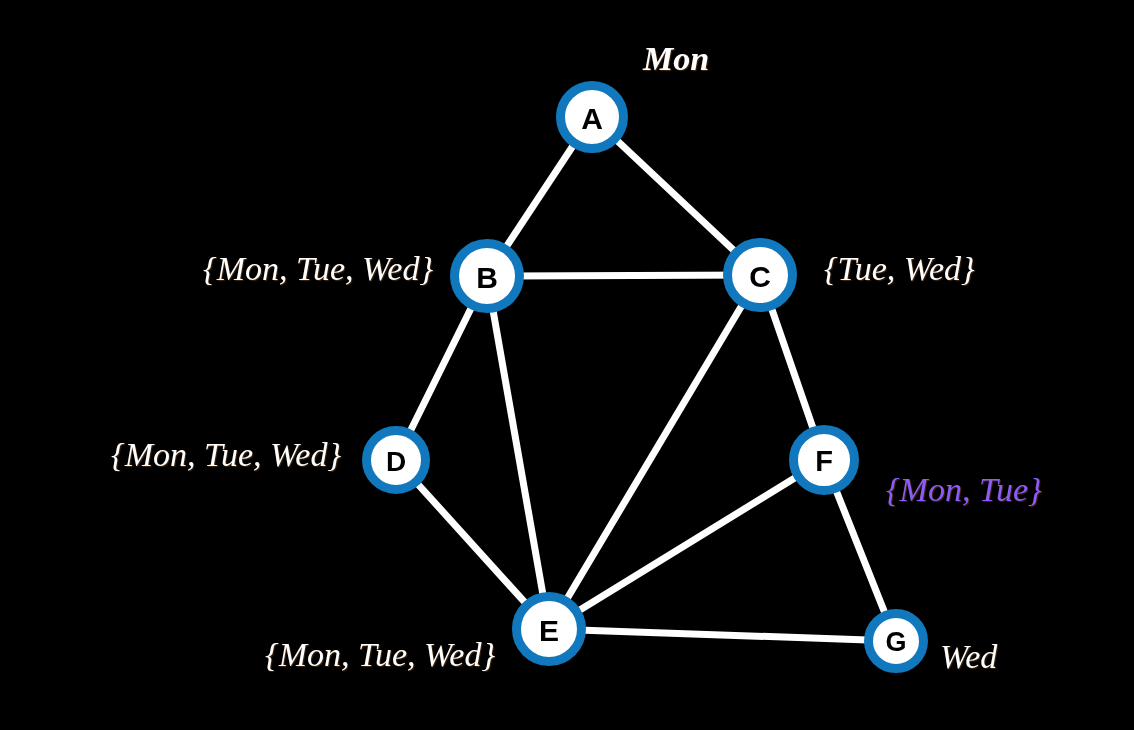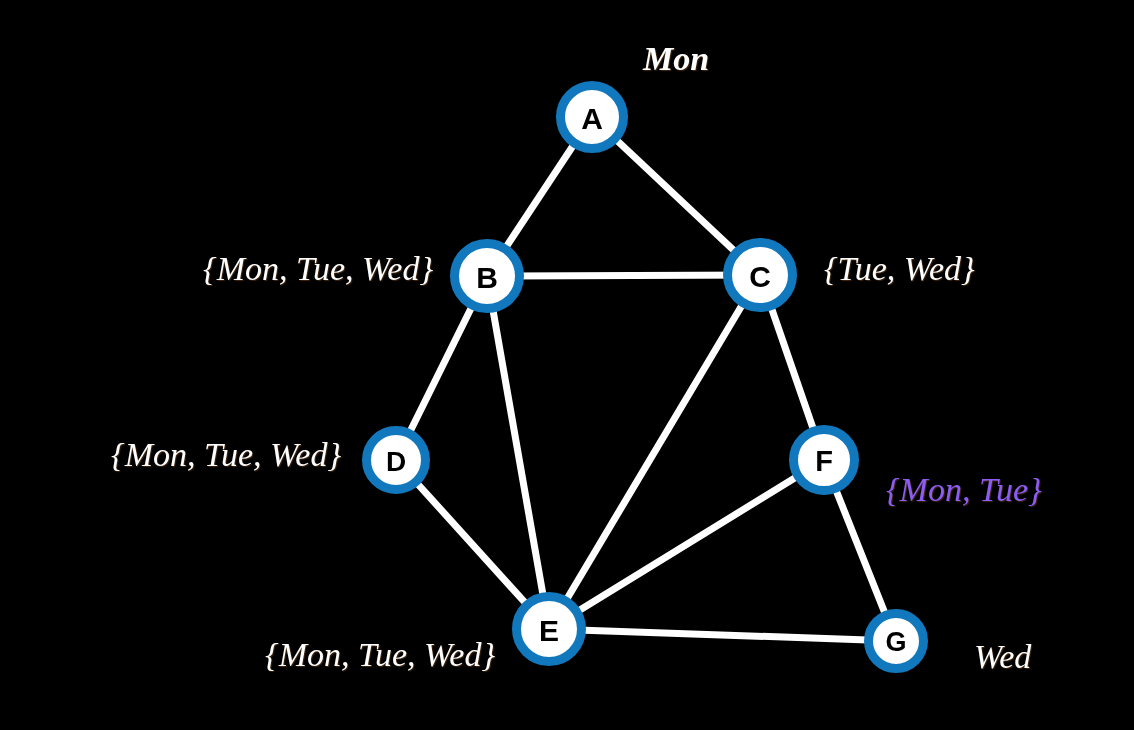--- a/index.html
+++ b/index.html
@@ -108,16 +108,16 @@
       </g>
   </svg>
 
   <div id="label-layer">
       <div class="domain-label label-center" style="left: 676px; top: 59px; color: rgb(255, 255, 255);">Mon</div>
       <div class="domain-label label-left" style="left: 433px; top: 269px; color: rgb(255, 255, 255);">{Mon, Tue, Wed}</div>
       <div class="domain-label label-right" style="left: 824px; top: 269px; color: rgb(255, 255, 255); text-align: right;">{Tue, Wed}</div>
       <div class="domain-label label-left" style="left: 341px; top: 455px; color: rgb(255, 255, 255);">{Mon, Tue, Wed}</div>
       <div class="domain-label label-left" style="left: 495px; top: 655px; color: rgb(255, 255, 255);">{Mon, Tue, Wed}</div>
       <div class="domain-label label-right" style="left: 886px; top: 462px; color: #8b5cf6; margin-top: 28px;">{Mon, Tue}</div>
-      <div class="domain-label label-right" style="left: 974px; top: 657px; color: rgb(255, 255, 255);">Wed</div>
+      <div class="domain-label label-right" style="left: 940px; top: 657px; color: rgb(255, 255, 255);">Wed</div>
     </div>
 
 </div>
 
 </body></html>

